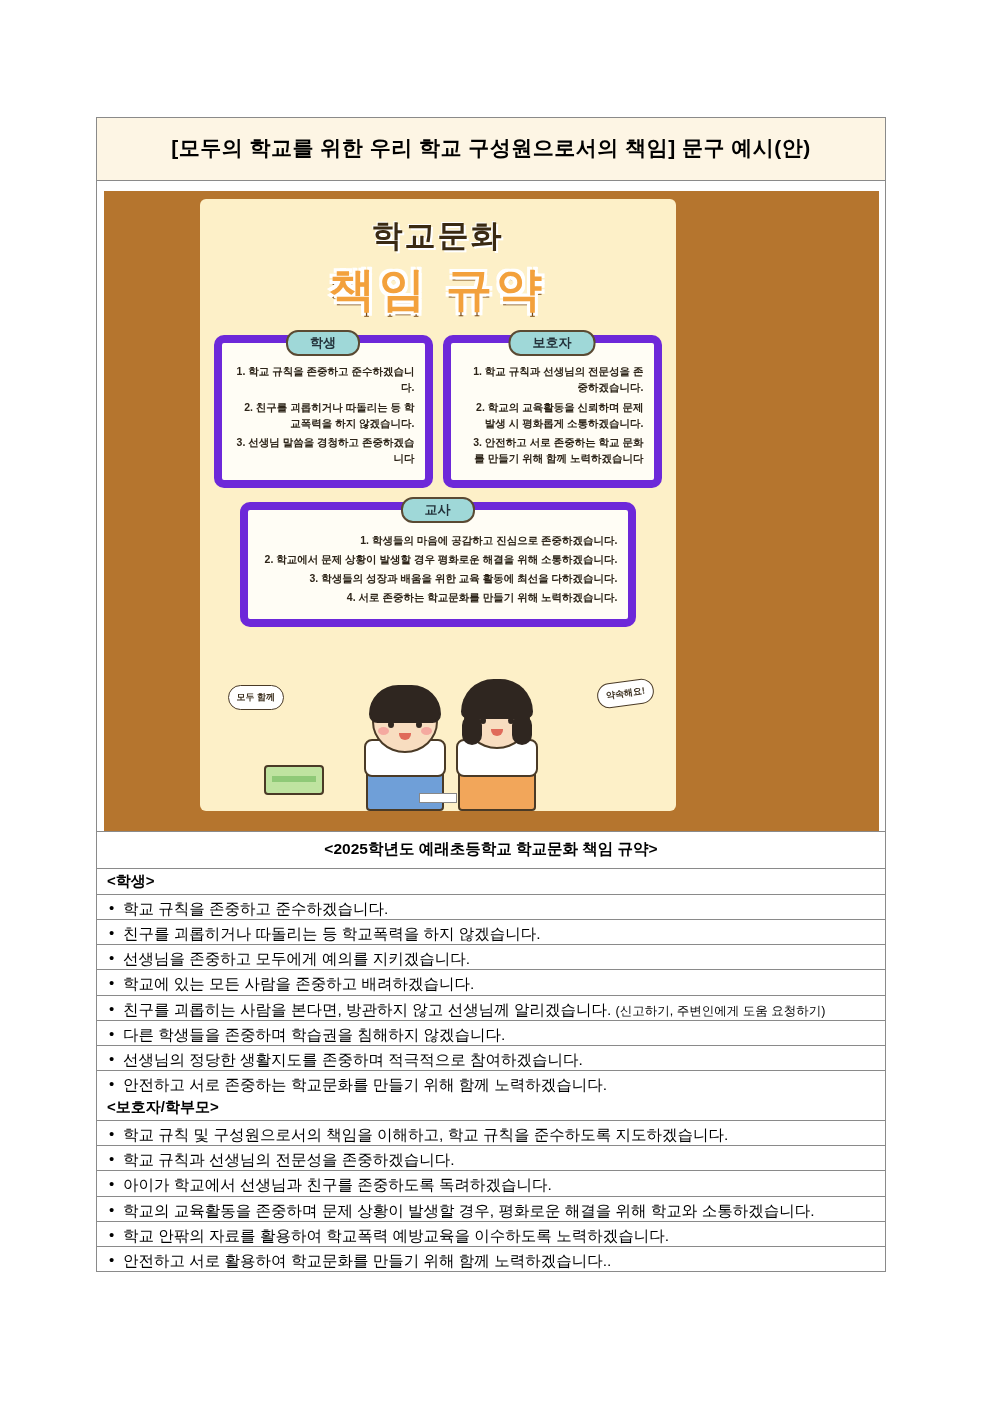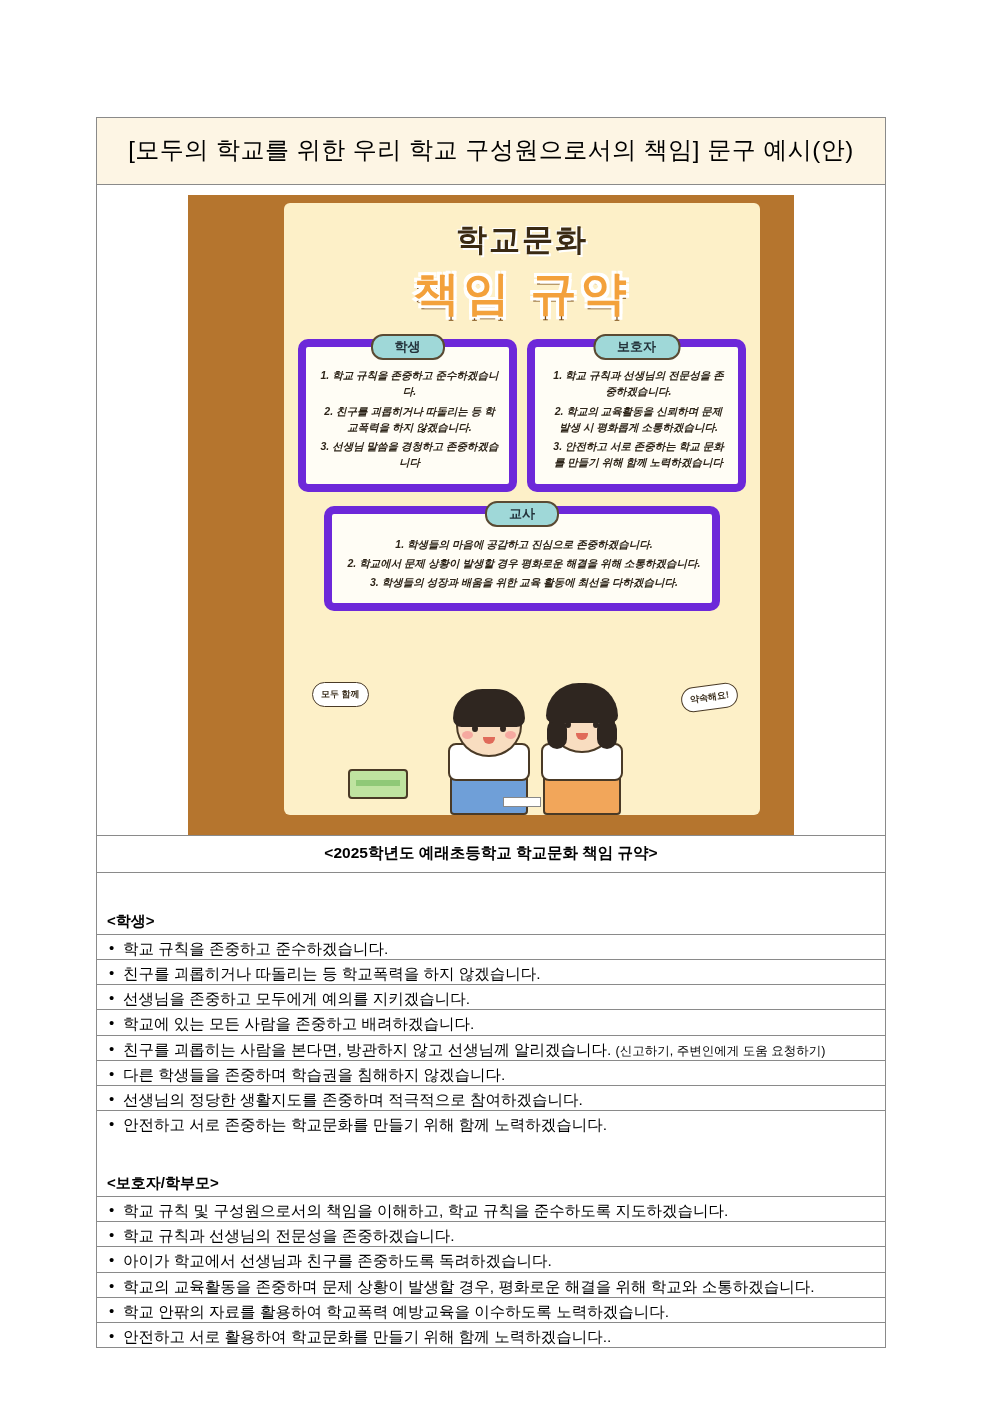--- a/index.html
+++ b/index.html
@@ -24,32 +24,32 @@
     background: #fff;
   }
   
   .title-bar {
     background: #fdf5e4;
     border-bottom: 1px solid #8a8a8a;
     text-align: center;
     padding: 16px 8px 18px;
   }
   .title-bar .title-text {
-    font-size: 24px;
-    font-weight: normal;
+    font-size: 21px;
+    font-weight: bold;
     letter-spacing: 0.5px;
   }
   
   .poster-wrap {
     border-bottom: 1px solid #8a8a8a;
     padding: 10px 0 0 0;
     text-align: center;
   }
   .poster {
-    width: 606px;
+    width: 775px;
     height: 640px;
     margin: 0 auto;
     background: #b5752e;
     position: relative;
     box-sizing: border-box;
     padding: 24px;
   }
   .poster-inner {
     position: absolute;
     left: 96px;
@@ -119,41 +119,40 @@
   .card ol {
     margin: 0;
     padding: 0 2px 0 6px;
     list-style: none;
   }
   .card ol li {
     font-size: 10.5px;
     line-height: 1.55;
     color: #2d2418;
     margin-bottom: 3px;
-    text-align: center;
-    font-weight: bold;
-    font-style: italic;
+    text-align: right;
+    font-weight: bold;
   }
   
   .kids {
     position: absolute;
     left: 0; right: 0; bottom: 0;
     height: 140px;
   }
   .bubble {
     position: absolute;
     background: #fff;
     border: 1.5px solid #4a3a26;
     border-radius: 14px;
     font-size: 9px;
     color: #3a2e1d;
     padding: 5px 8px;
     font-weight: bold;
   }
-  .bubble.left { left: 28px; top: 7px; }
+  .bubble.left { left: 28px; top: 14px; }
   .bubble.right { right: 22px; top: 10px; transform: rotate(-8deg); }
   .kid { position: absolute; bottom: 0; }
   .kid-boy { left: 150px; width: 110px; height: 128px; }
   .kid-girl { left: 240px; width: 115px; height: 132px; }
   .head {
     position: absolute; left: 50%; transform: translateX(-50%);
     width: 62px; height: 58px; border-radius: 50%;
     background: #f8ddc0; border: 2px solid #4a3a26; top: 8px;
   }
   .hair-boy {
@@ -212,21 +211,20 @@
     font-weight: bold;
     padding: 7px 0 8px;
     border-bottom: 1px solid #8a8a8a;
   }
   
   .section-head {
     font-size: 15px;
     font-weight: bold;
     padding: 3px 0 3px 10px;
     border-bottom: 1px solid #8a8a8a;
-    margin-top: 36px;
   }
   ul.bullets {
     list-style: none;
     margin: 0;
     padding: 0;
   }
   ul.bullets li {
     font-size: 15.5px;
     padding: 4px 6px 0 26px;
     position: relative;
@@ -283,20 +281,21 @@
             </ol>
           </div>
         </div>
 
         <div class="card wide">
           <div class="card-tab">교사</div>
           <ol>
             <li>1. 학생들의 마음에 공감하고 진심으로 존중하겠습니다.</li>
             <li>2. 학교에서 문제 상황이 발생할 경우 평화로운 해결을 위해 소통하겠습니다.</li>
             <li>3. 학생들의 성장과 배움을 위한 교육 활동에 최선을 다하겠습니다.</li>
+            <li>4. 서로 존중하는 학교문화를 만들기 위해 노력하겠습니다.</li>
           </ol>
         </div>
 
         <div class="kids">
           <div class="bubble left">모두 함께</div>
           <div class="bubble right">약속해요!</div>
 
           <div class="money"></div>
 
           <div class="kid kid-boy">

